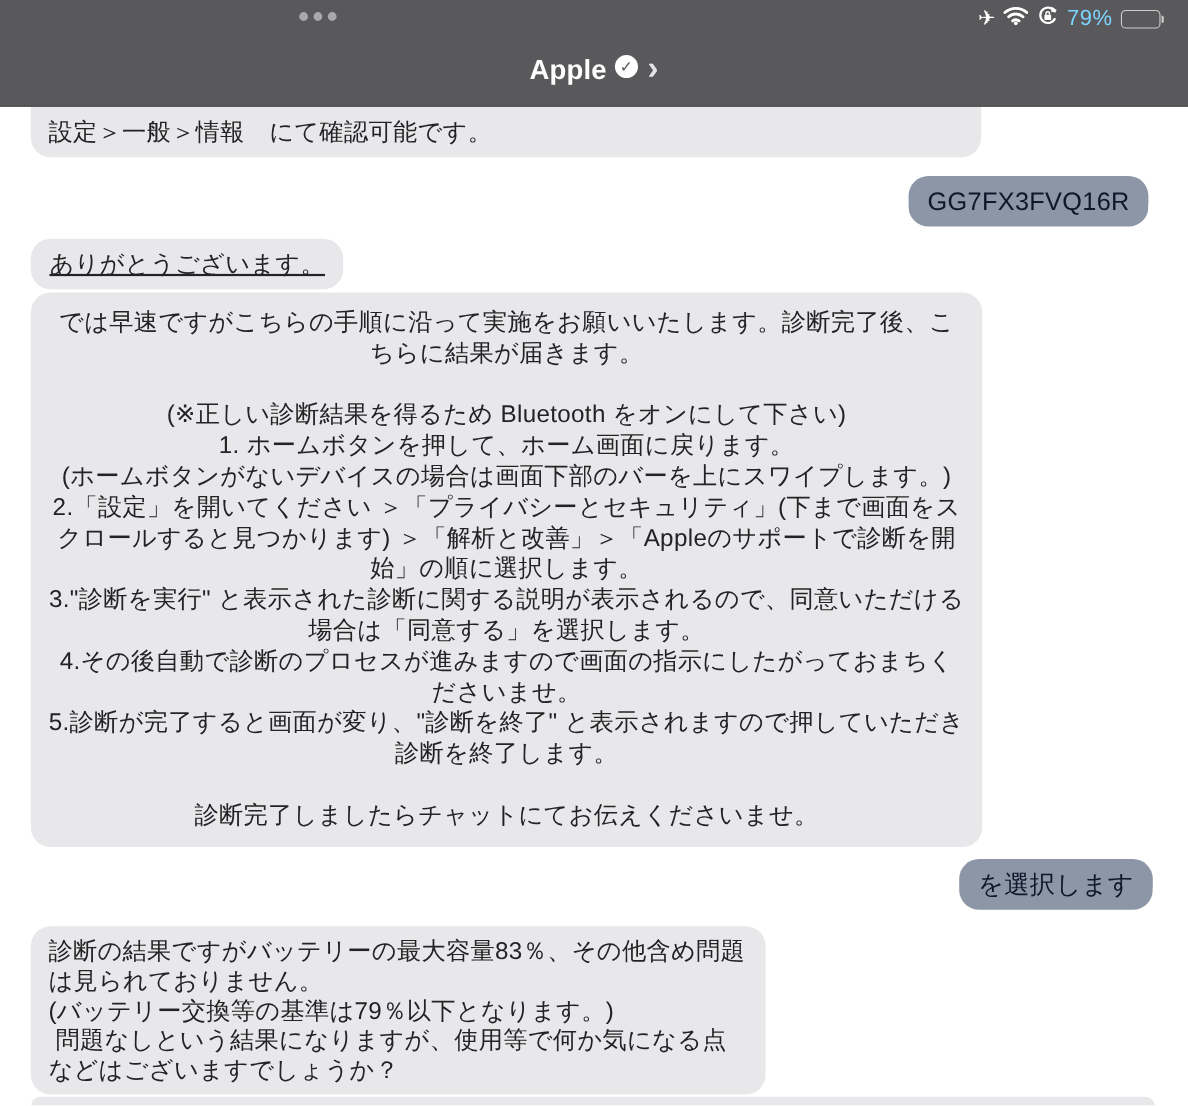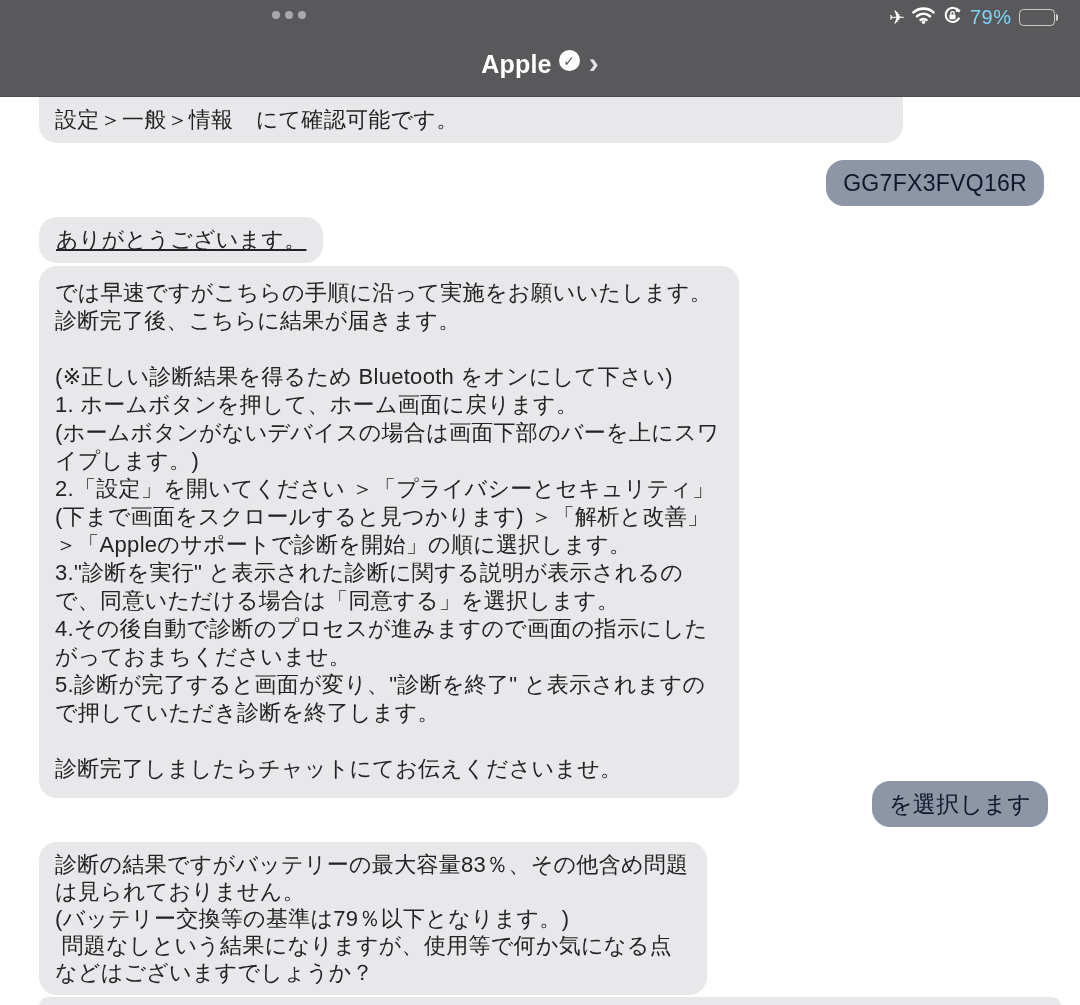--- a/index.html
+++ b/index.html
@@ -49,21 +49,21 @@
     display: flex; align-items: center; justify-content: center;
     color: #59595b; font-size: 14px; font-weight: 700;
   }
   .chevron { color: #e4e4e6; font-size: 30px; font-weight: 600; line-height: 26px; margin-left: 2px; }
   
   .chat { position: absolute; left: 0; top: 0; width: 1080px; height: 1005px; }
   .bubble {
     position: absolute; border-radius: 18px; font-size: 22px; line-height: 28px;
     white-space: pre-wrap; word-break: break-word; letter-spacing: 0.3px;
   }
-  .bubble.incoming { background: #e8e8ea; color: #232325; margin-left: 11px; }
+  .bubble.incoming { background: #e8e8ea; color: #232325; }
   .bubble.outgoing { background: #8c96a7; color: #0f172a; }
   
   .tail-left::before {
     content: ""; position: absolute; left: -7px; bottom: 0; width: 19px; height: 19px;
     background: #e8e8ea; border-bottom-right-radius: 14px; z-index: -1;
   }
   .tail-left::after {
     content: ""; position: absolute; left: -10px; bottom: -1px; width: 10px; height: 21px;
     background: #ffffff; border-bottom-right-radius: 9px;
   }
@@ -72,21 +72,21 @@
     background: #8c96a7; border-bottom-left-radius: 14px; z-index: -1;
   }
   .tail-right::after {
     content: ""; position: absolute; right: -10px; bottom: -1px; width: 10px; height: 21px;
     background: #ffffff; border-bottom-left-radius: 9px;
   }
   .b1 { left: 28px; top: 97px; width: 864px; height: 46px;
         border-radius: 0 0 18px 18px; padding: 9px 16px; overflow: hidden; }
   .b2 { right: 36px; top: 160px; padding: 9px 17px; font-size: 23px; }
   .b3 { left: 28px; top: 217px; padding: 9px 17px; text-decoration: underline; }
-  .b4 { left: 28px; top: 266px; width: 700px; padding: 13px 16px 15px 16px; }
+  .b4 { left: 28px; top: 266px; width: 865px; padding: 13px 16px 15px 16px; text-align: center; }
   .b5 { right: 32px; top: 781px; padding: 9px 17px; font-size: 23px; }
   .b6 { left: 28px; top: 842px; width: 668px; padding: 9px 16px; line-height: 27px; }
   .b7 { left: 28px; top: 997px; width: 1022px; height: 9px; border-radius: 15px 15px 0 0; }
 </style>
 </head>
 <body>
 
 <div class="screen">
 
   <div class="chat">

